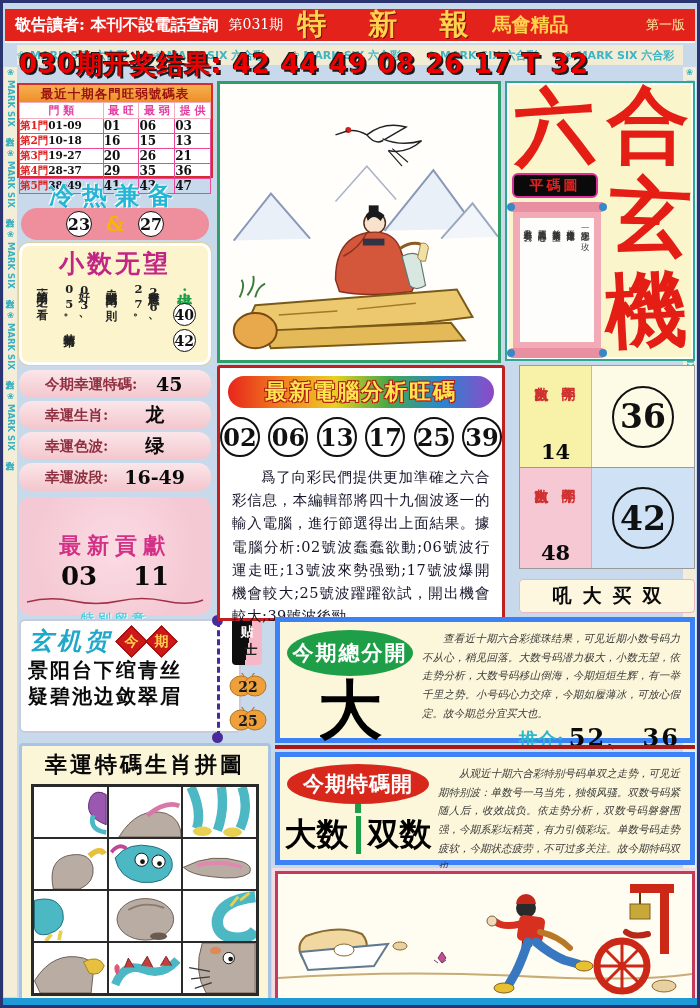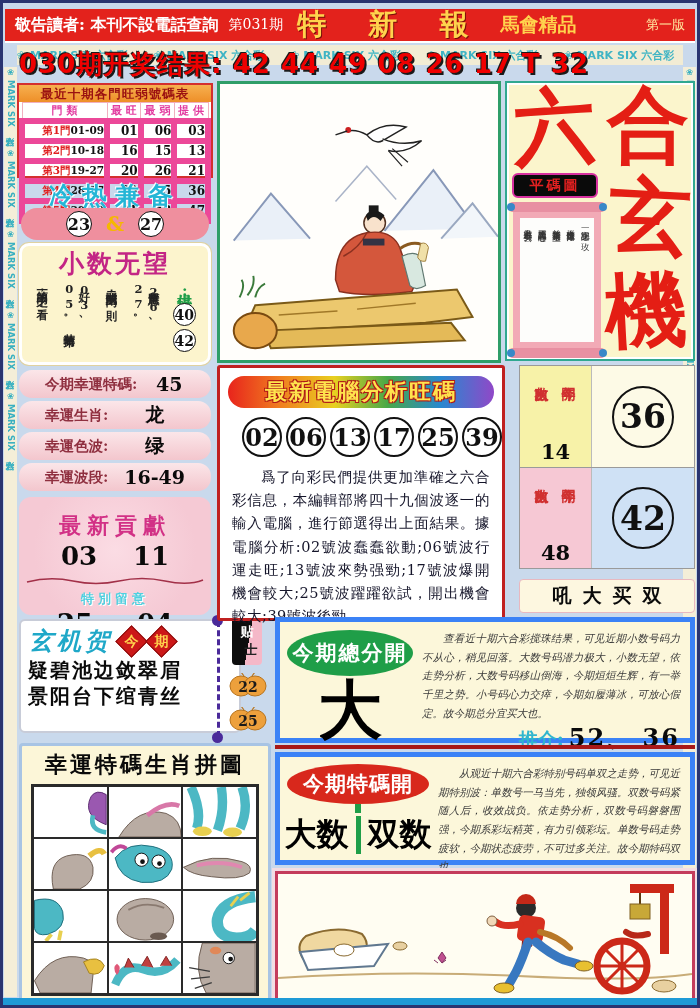--- a/index.html
+++ b/index.html
@@ -13,21 +13,21 @@
 
   
   #header {
     position:absolute; left:2px; right:2px; top:6px; height:34px;
     background:#e3221c; border-bottom:2px solid #fff;
     display:flex; align-items:center; padding:0 10px; white-space:nowrap;
   }
   #header .notice { color:#fff; font-weight:bold; font-size:16px; }
   #header .issue  { color:#fff; font-size:14px; margin-left:10px; }
   #header .title  { color:#ffd34d; font-size:29px; font-weight:bold; letter-spacing:16px; margin-left:14px; text-shadow:1px 1px 0 #7a0d08; }
-  #header .subtitle { color:#ffd34d; font-size:19px; font-weight:bold; margin-left:16px; }
+  #header .subtitle { color:#ffd34d; font-size:19px; font-weight:bold; margin-left:8px; }
   #header .edition { color:#ffe9a0; font-size:13px; margin-left:auto; }
 
   
   .wm-strip-top {
     position:absolute; left:14px; right:14px; top:42px; height:20px;
     background:#f2ecd4; color:#3fb4c4; font-size:11px; font-weight:bold;
     white-space:nowrap; overflow:hidden; display:flex; gap:26px; align-items:center;
     font-family:"DejaVu Sans","Liberation Sans",sans-serif;
   }
   .wm-strip-side {
@@ -48,21 +48,21 @@
   #bottom-bar { position:absolute; left:0; right:0; bottom:0; height:7px; background:#1e9ad6; }
 
   
   #hotcold-table { left:14px; top:80px; width:196px; height:95px; background:#fff; border:2px solid #d42f2f; }
   #hotcold-table .t-title {
     height:17px; background:linear-gradient(#f6b050,#ee8f28); color:#9b1111;
     font-size:12.5px; font-weight:bold; text-align:center; line-height:17px; letter-spacing:1px;
   }
   #hotcold-table table { width:100%; border-collapse:collapse; }
   #hotcold-table th { color:#e23ba0; font-size:11px; font-weight:bold; border:1px solid #f0b0c0; height:14px; }
-  #hotcold-table td { text-align:right; font-size:12px; font-weight:bold; border:6px solid #ec4899; height:12px; color:#111; }
+  #hotcold-table td { text-align:left; font-size:12px; font-weight:bold; border:1px solid #ec4899; height:12px; color:#111; }
   #hotcold-table td.gate { font-size:10.5px; white-space:nowrap; }
   #hotcold-table td.gate .g { color:#e02020; }
 
   #coldhot-title {
     left:14px; top:176px; width:196px; text-align:center;
     font-size:25px; font-weight:bold; letter-spacing:8px; color:#25b6d6;
     text-shadow:1px 1px 0 #fff, -1px -1px 0 #fff;
   }
   #pair-oval {
     left:18px; top:205px; width:188px; height:32px; background:#ef8f9e; border-radius:16px;
@@ -94,21 +94,21 @@
     display:flex; align-items:center; padding:0 10px;
   }
   .lucky-row .l-label { color:#8f2f3f; font-weight:bold; font-size:14.5px; white-space:nowrap;margin-left:16px; }
   .lucky-row .l-value { flex:1; text-align:center; color:#0a0a0a; font-weight:bold; font-size:19px; }
 
   #contribution {
     left:16px; top:494px; width:192px; height:118px; border-radius:12px;
     background:radial-gradient(circle at 50% 45%, #fbdce4 0%, #f5c9d4 70%);
     text-align:center;
   }
-  #contribution .c-title { color:#d23186; font-size:22px; font-weight:bold; letter-spacing:6px; padding-top:14px; }
+  #contribution .c-title { color:#d23186; font-size:22px; font-weight:bold; letter-spacing:6px; padding-top:14px;margin-top:20px; }
   #contribution .c-nums { display:flex; justify-content:space-around; font-size:26px; font-weight:bold; color:#0a0a0a; padding:0 24px; }
   #contribution .c-note { color:#4fd0e0; font-size:13px; font-weight:bold; letter-spacing:4px; text-shadow:1px 1px 0 #fff; }
 
   #mystery {
     left:16px; top:616px; width:222px; height:114px; background:#fff;
     border:2px solid #c8ccd8; border-radius:6px; overflow:hidden;font-family:Liberation Serif, serif;
   }
   #mystery .m-head { display:flex; align-items:center; padding:4px 6px 0 8px; gap:7px; }
   #mystery .m-script { color:#1fa8c8; font-size:24px; font-weight:bold; font-style:italic; letter-spacing:4px; }
   .diamond { width:23px; height:23px; background:#cc1818; transform:rotate(45deg); display:inline-flex; align-items:center; justify-content:center; border:1px solid #8a0d0d; }
@@ -150,21 +150,21 @@
     left:214px; top:362px; width:288px; height:256px; background:#fff;
     border:3px solid #c02020; border-radius:3px;
   }
   #computer .cp-banner {
     width:266px; height:32px; margin:8px auto 0; border-radius:16px;
     background:linear-gradient(90deg,#e8241c,#f08020,#e8d020,#48a848,#2888d0,#9048c8);
     display:flex; align-items:center; justify-content:center;
     font-size:22px; font-weight:bold; color:#ffe34d; letter-spacing:2px;
     text-shadow:-1px -1px 0 #b01818, 1px -1px 0 #b01818, -1px 1px 0 #b01818, 1px 1px 0 #b01818;
   }
-  #computer .cp-nums { display:flex; justify-content:flex-end; gap:4px; margin-top:9px; }
+  #computer .cp-nums { display:flex; justify-content:space-between; gap:4px; margin-top:9px; }
   #computer .cp-nums .circle-num { width:40px; height:40px; font-size:24px; border-width:2px; }
   #computer .cp-text {
     margin:9px 12px 0; font-size:14.5px; color:#15152a; text-align:justify;
     line-height:1.6; text-indent:2em; letter-spacing:0.5px;
   }
 
   .openbox { background:#fcf7da; border:5px solid #3b82f6; display:flex; }
   #total-open { left:272px; top:614px; width:420px; height:126px; }
   #total-open .left { width:140px; text-align:center; }
   #total-open .oval {
@@ -375,22 +375,22 @@
   <div id="mystery" class="abs">
     <div class="m-head">
       <span class="m-script">玄机贺</span>
       <span class="diamond">
           <span>今</span>
         </span>
       <span class="diamond">
           <span>期</span>
         </span>
     </div>
+    <div class="m-line">景阳台下绾青丝</div>
     <div class="m-line">疑碧池边敛翠眉</div>
-    <div class="m-line">景阳台下绾青丝</div>
   </div>
 
   <div id="tip-strip" class="abs">
     <div class="dash"></div>
     <div class="dot" style="top:0"></div>
     <div class="dot" style="bottom:0"></div>
     <div class="tag">
       <span class="t1">贴</span>
       <span class="t2">士</span>
     </div>

